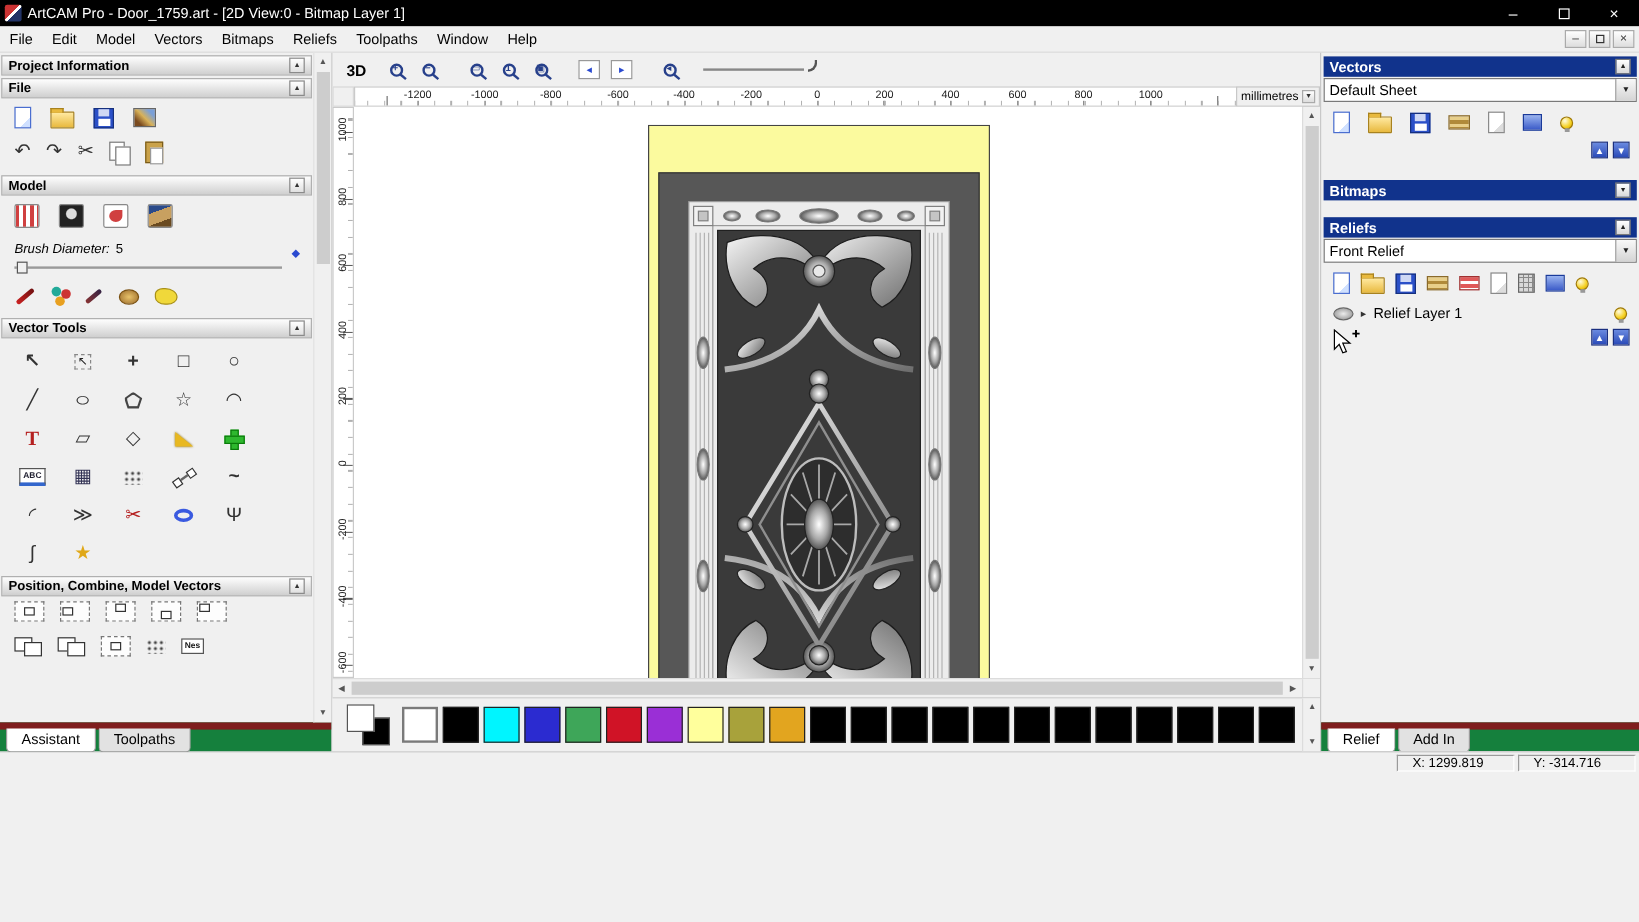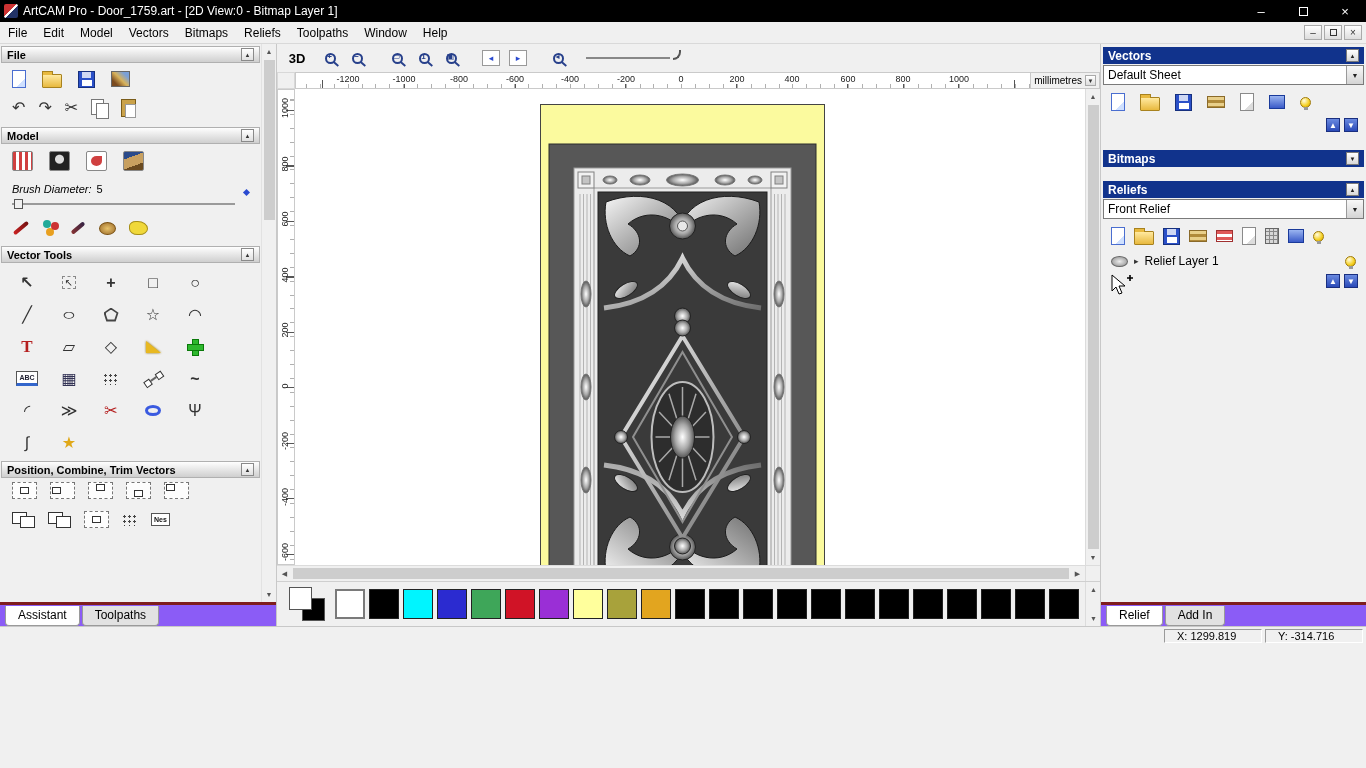--- a/index.html
+++ b/index.html
@@ -25,21 +25,21 @@
 
 .main{flex:1;display:flex;min-height:0}
 
 
 .left-panel{width:277px;background:#f0f0f0;border-right:1px solid #c8c8c8;position:relative;display:flex;flex-direction:column}
 .lp-content{width:261px;flex:1;overflow:hidden}
 .lp-scrollbar{position:absolute;top:0;right:0;bottom:24px;width:15px;background:#f0f0f0;border-left:1px solid #e2e2e2;display:flex;flex-direction:column;align-items:center}
 .sb-arrow{width:15px;height:15px;font-size:7px;color:#555;display:flex;align-items:center;justify-content:center;flex:0 0 15px}
 .lp-thumb{width:11px;height:160px;background:#cdcdcd;margin-top:1px}
 .lp-spacer{flex:1}
-.lp-tabs,.rp-tabs{height:24px;display:flex;align-items:flex-end;gap:2px;padding-left:5px;background:#8b5cf6;border-top:3px solid #7f1d1d}
+.lp-tabs,.rp-tabs{height:24px;display:flex;align-items:center;gap:2px;padding-left:5px;background:#15803d;border-top:6px solid #7f1d1d}
 .tab{border:1px solid #9a9a9a;border-top:none;border-radius:0 0 4px 4px;padding:2px 12px 3px;font-size:12px;background:#e2e2e2}
 .tab.active{background:#fff}
 
 .sec-hdr{height:17px;background:linear-gradient(#fefefe,#cfcfcf);border:1px solid #b0b0b0;display:flex;align-items:center;padding:0 5px;font-weight:bold;font-size:11px;margin:2px 1px 0 1px}
 .sec-btn{margin-left:auto;width:13px;height:13px;border:1px solid #8a8a8a;background:linear-gradient(#fff,#e0e0e0);font-size:6px;display:flex;align-items:center;justify-content:center;color:#333}
 .pi-grid{display:grid;grid-template-columns:118px 1fr;padding:4px 10px 6px;row-gap:1px;font-size:11px}
 .pi-grid .b{font-weight:bold}
 .icon-row{display:flex;align-items:center;gap:16px;padding:7px 12px}
 .icon-row.tight{gap:13px;padding:4px 12px 8px}
 .g{font-size:16px;line-height:1;color:#333}
@@ -224,20 +224,26 @@
           <span>×</span>
         </div>
     </div>
   </div>
 
   <div class="main">
 
     <div class="left-panel">
       <div class="lp-content">
 
+        <div class="sec-hdr">
+          <span>Project Information</span>
+          <span class="sec-btn">
+              <span>▲</span>
+            </span>
+        </div>
 
         <div class="sec-hdr">
           <span>File</span>
           <span class="sec-btn">
               <span>▲</span>
             </span>
         </div>
         <div class="icon-row">
           <span class="i-page"></span>
           <span class="i-folder"></span>
@@ -371,21 +377,21 @@
 
           <div class="vt">
               <span class="g">∫</span>
             </div>
           <div class="vt">
               <span class="g gold">★</span>
             </div>
         </div>
 
         <div class="sec-hdr">
-          <span>Position, Combine, Trim Vectors</span>
+          <span>Position, Combine, Model Vectors</span>
           <span class="sec-btn">
               <span>▲</span>
             </span>
         </div>
         <div class="icon-row tight">
           <span class="ali ac">
               <i></i>
             </span>
           <span class="ali al">
               <i></i>

